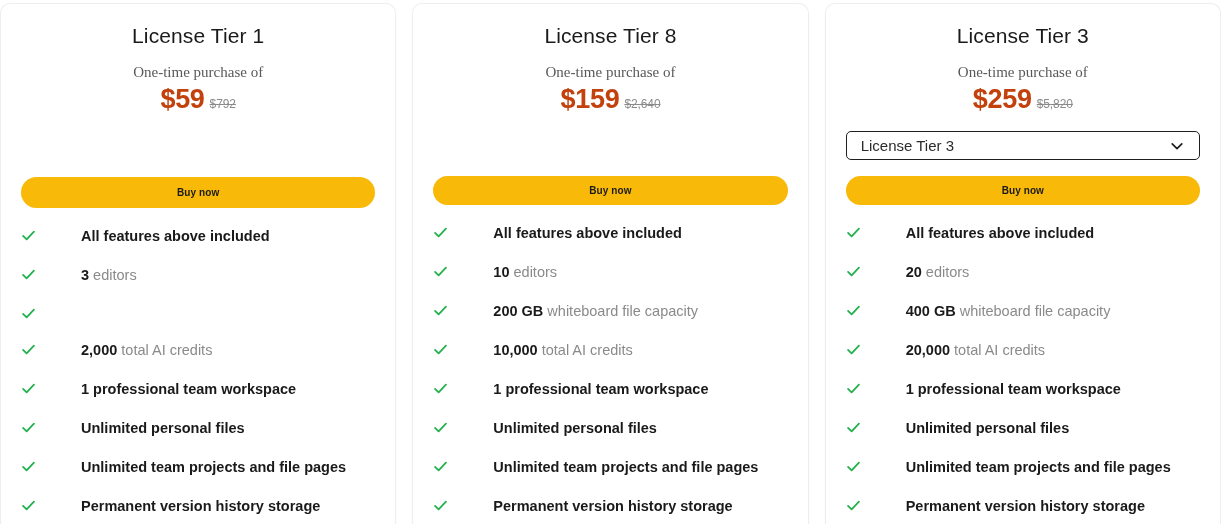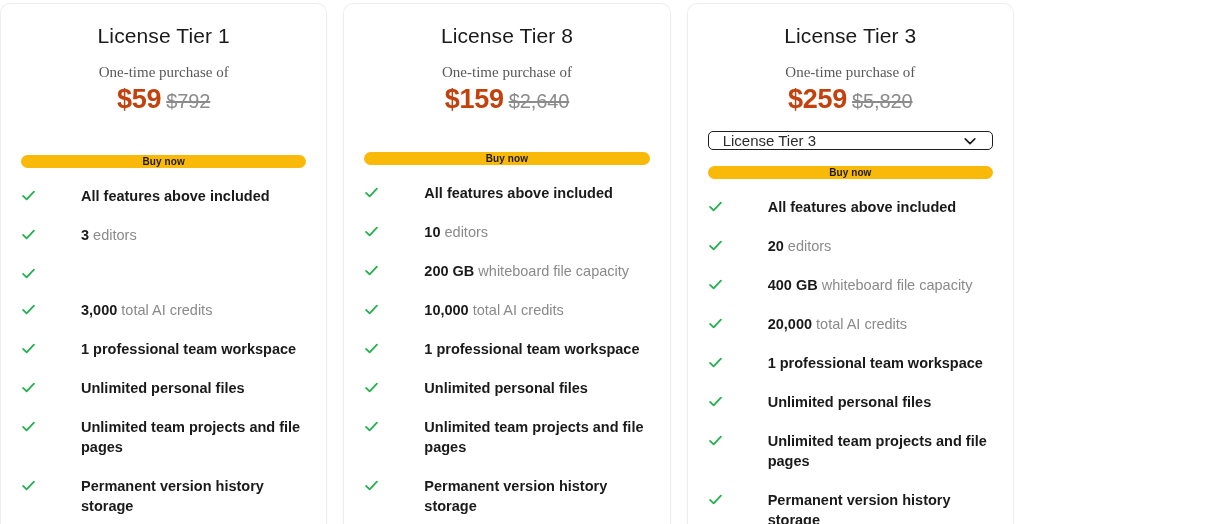--- a/index.html
+++ b/index.html
@@ -8,21 +8,21 @@
   }
   body {
     width: 1221px;
     height: 524px;
     background: #ffffff;
     font-family: "Liberation Sans", sans-serif;
     overflow: hidden;
   }
   .pricing-row {
     display: flex;
-    width: 1014px;
+    width: 1221px;
     height: 524px;
     box-sizing: border-box;
     padding: 3px 0 0 0;
     gap: 16px;
     background: #ffffff;
   }
   .card {
     position: relative;
     flex: 1 1 0;
     background: #ffffff;
@@ -58,21 +58,21 @@
     margin-top: 1px;
     white-space: nowrap;
   }
   .price-now {
     font-size: 27px;
     font-weight: 700;
     color: #c2410c;
     letter-spacing: -0.3px;
   }
   .price-was {
-    font-size: 20px;
+    font-size: 12px;
     font-weight: 400;
     color: #8b8b8b;
     text-decoration: line-through;
     margin-left: 5px;
     letter-spacing: -0.1px;
   }
   .tier-select {
     position: relative;
     margin-top: 16px;
     height: 42px;
@@ -184,21 +184,21 @@
               <path d="M2.2 8.4L6 12.1L13.8 3.9" stroke="#22b14c" stroke-width="1.9" stroke-linecap="round" stroke-linejoin="round"></path>
             </svg>
           </span>
         </li>
         <li class="feature">
           <span>
             <svg class="check-icon" viewBox="0 0 16 16" fill="none" xmlns="http://www.w3.org/2000/svg" aria-hidden="true">
               <path d="M2.2 8.4L6 12.1L13.8 3.9" stroke="#22b14c" stroke-width="1.9" stroke-linecap="round" stroke-linejoin="round"></path>
             </svg>
           </span>
-          <span class="feature-text"><span class="feature-strong">3,000</span><span> total AI credits</span></span>
+          <span class="feature-text"><span class="feature-strong">2,000</span><span> total AI credits</span></span>
         </li>
         <li class="feature">
           <span>
             <svg class="check-icon" viewBox="0 0 16 16" fill="none" xmlns="http://www.w3.org/2000/svg" aria-hidden="true">
               <path d="M2.2 8.4L6 12.1L13.8 3.9" stroke="#22b14c" stroke-width="1.9" stroke-linecap="round" stroke-linejoin="round"></path>
             </svg>
           </span>
           <span class="feature-text"><span class="feature-strong">1 professional team workspace</span><span></span></span>
         </li>
         <li class="feature">

